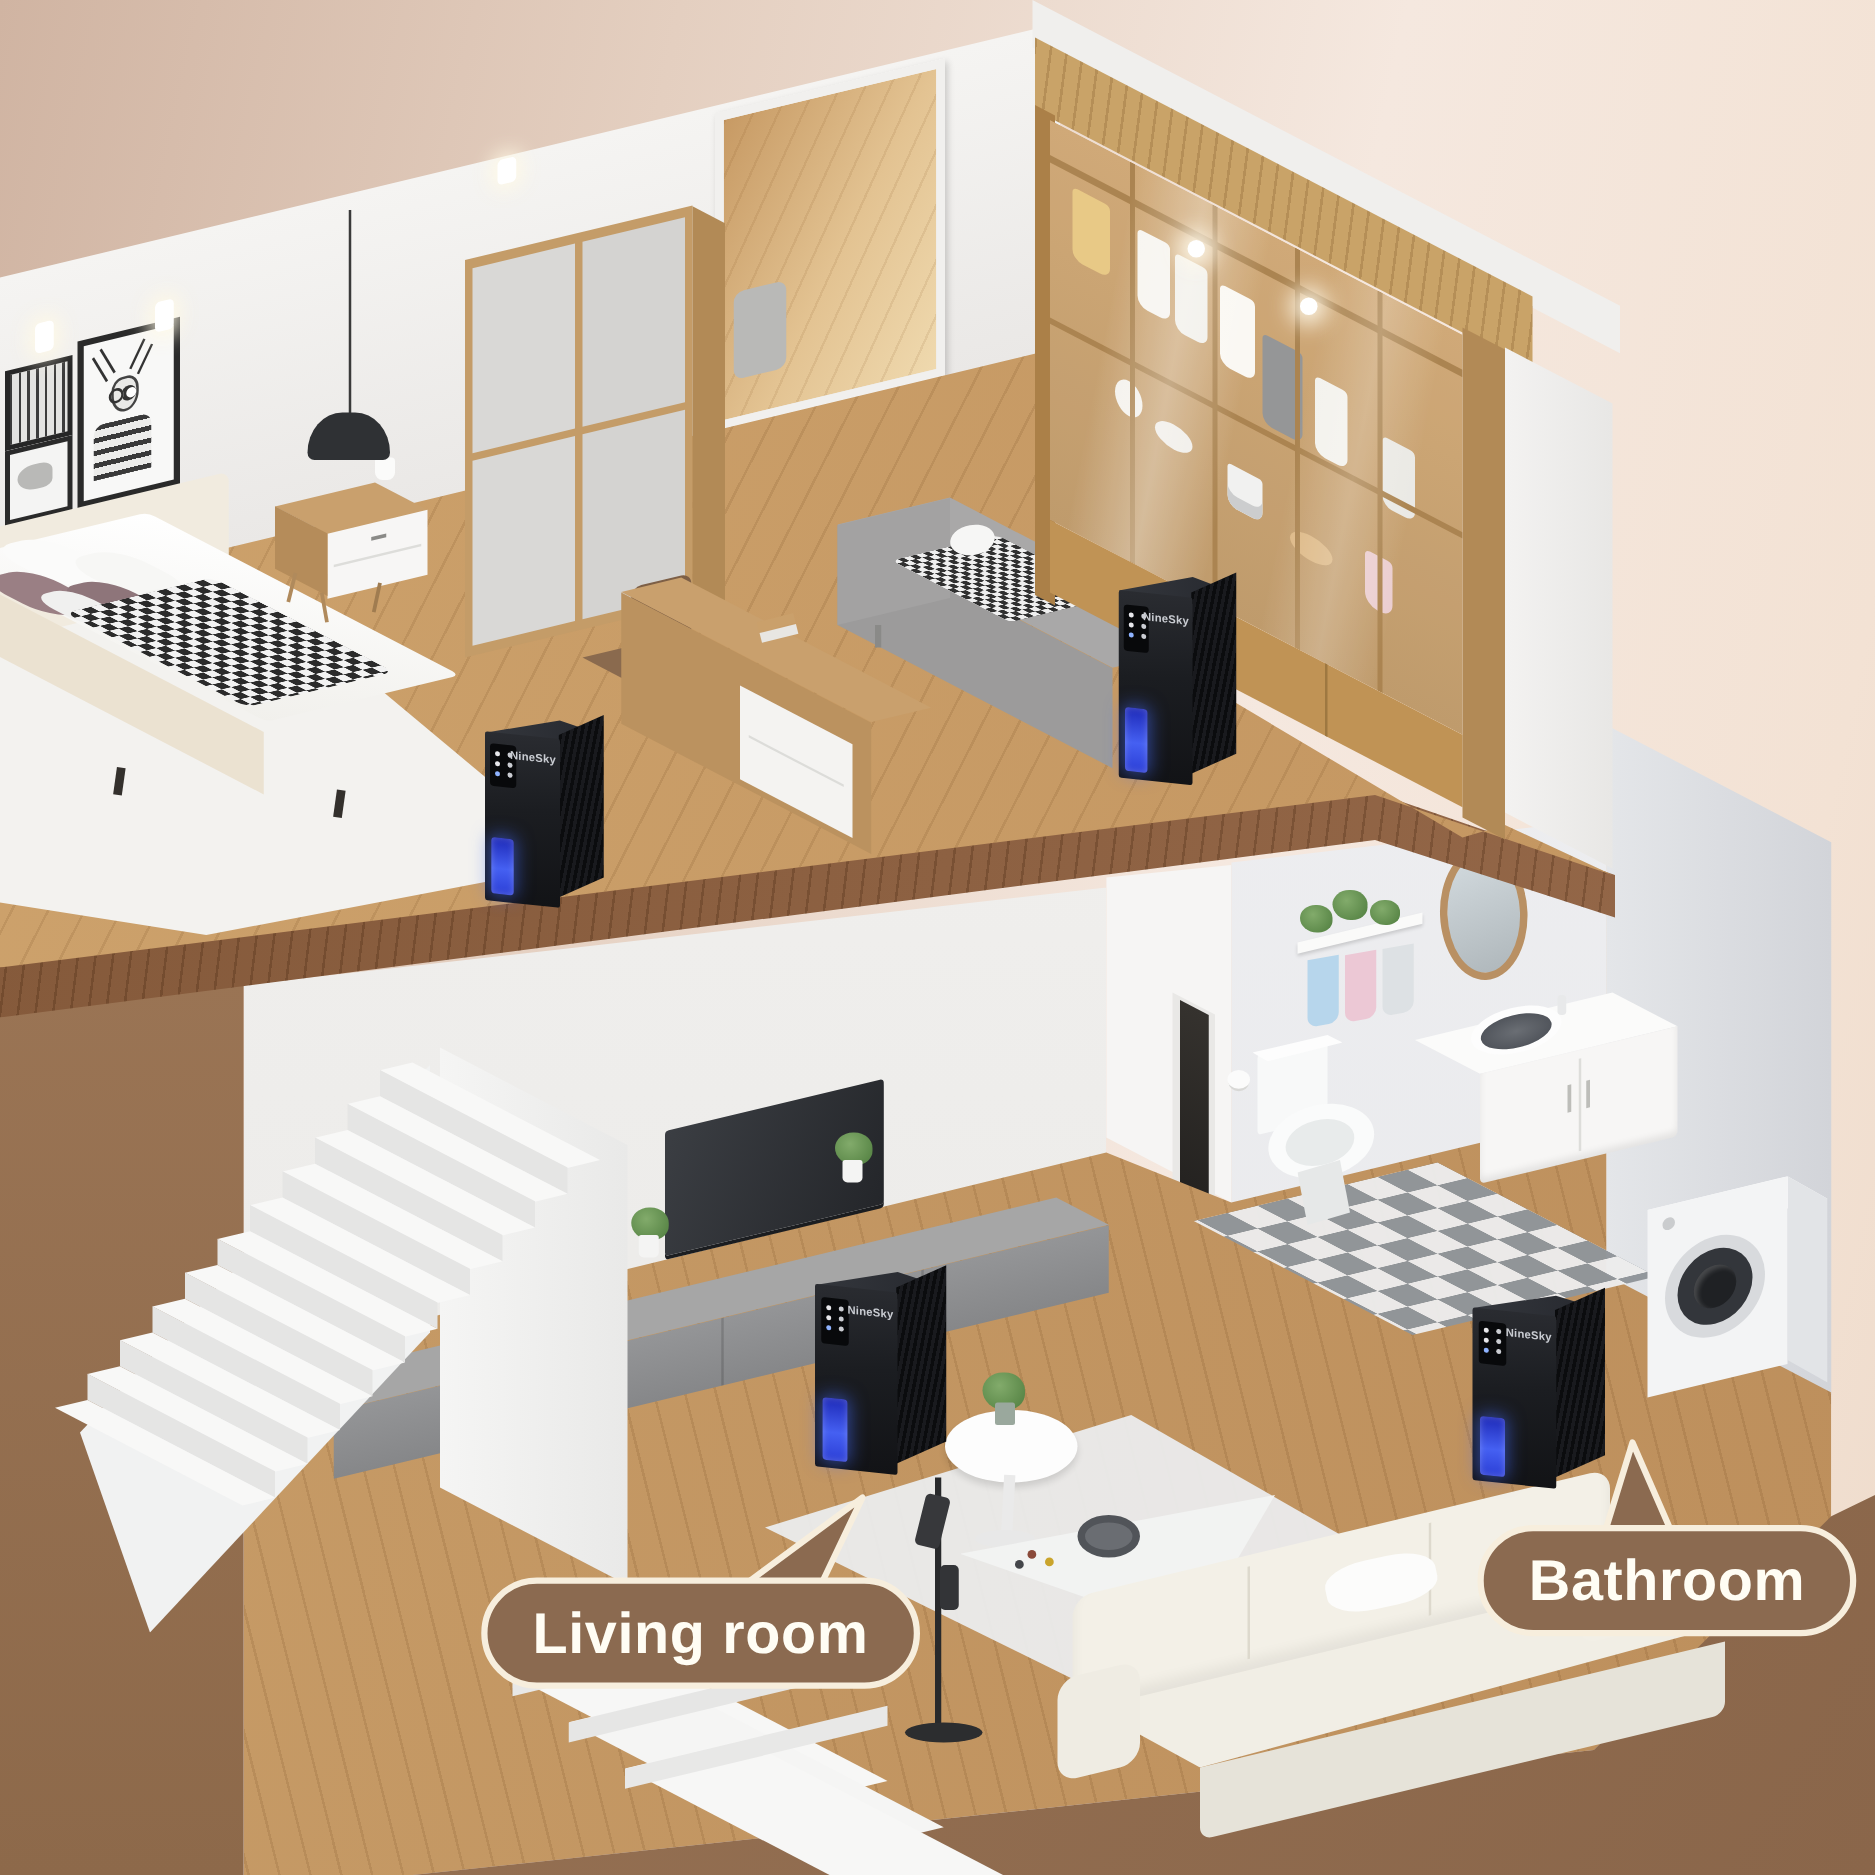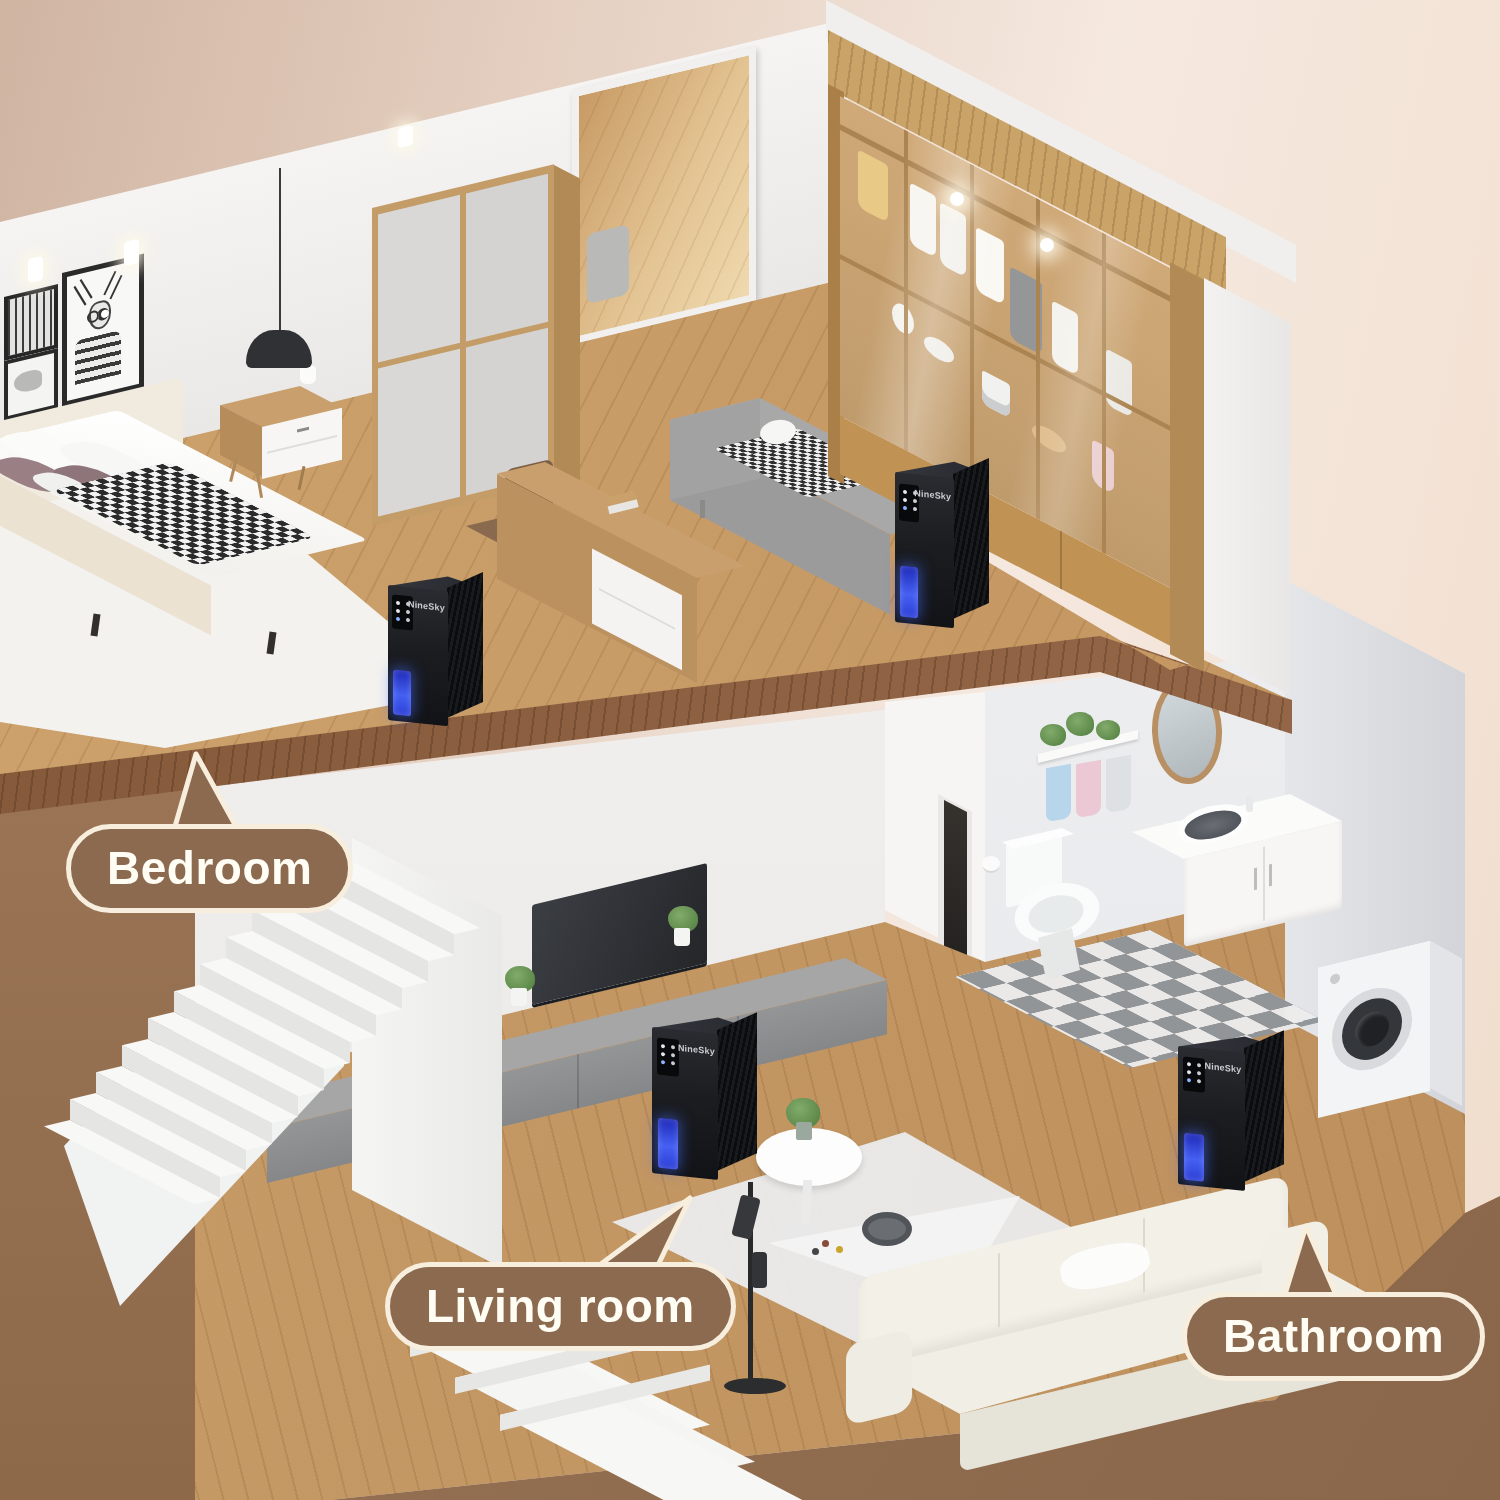--- a/index.html
+++ b/index.html
@@ -316,32 +316,26 @@
   <div class="dehu" style="left:1178px;top:1035px;width:106px;height:152px">
     <div class="d-top"></div>
     <div class="d-side"></div>
     <div class="d-front">
       <div class="d-panel"></div>
       <div class="d-brand">NineSky</div>
       <div class="d-window"></div>
     </div>
   </div>
 
-  <div class="callout" style="left:66px;top:824px">
-    <svg style="left:100px;top:-76px" width="100" height="84" viewBox="0 0 100 84">
-        <polygon points="8,82 30,6 72,82"></polygon>
-      </svg>
-    <div class="pill"><span>Bedroom</span></div>
-  </div>
   <div class="callout" style="left:385px;top:1262px">
     <svg style="left:185px;top:-72px" width="135" height="92" viewBox="0 0 135 92">
         <polygon points="12,88 120,8 80,92"></polygon>
       </svg>
     <div class="pill"><span>Living room</span></div>
   </div>
-  <div class="callout" style="left:1182px;top:1292px">
+  <div class="callout" style="left:1182px;top:1220px">
     <svg style="left:72px;top:-72px" width="110" height="86" viewBox="0 0 110 86">
         <polygon points="28,84 52,6 86,84"></polygon>
       </svg>
     <div class="pill"><span>Bathroom</span></div>
   </div>
 
 </div>
 
 </body></html>

